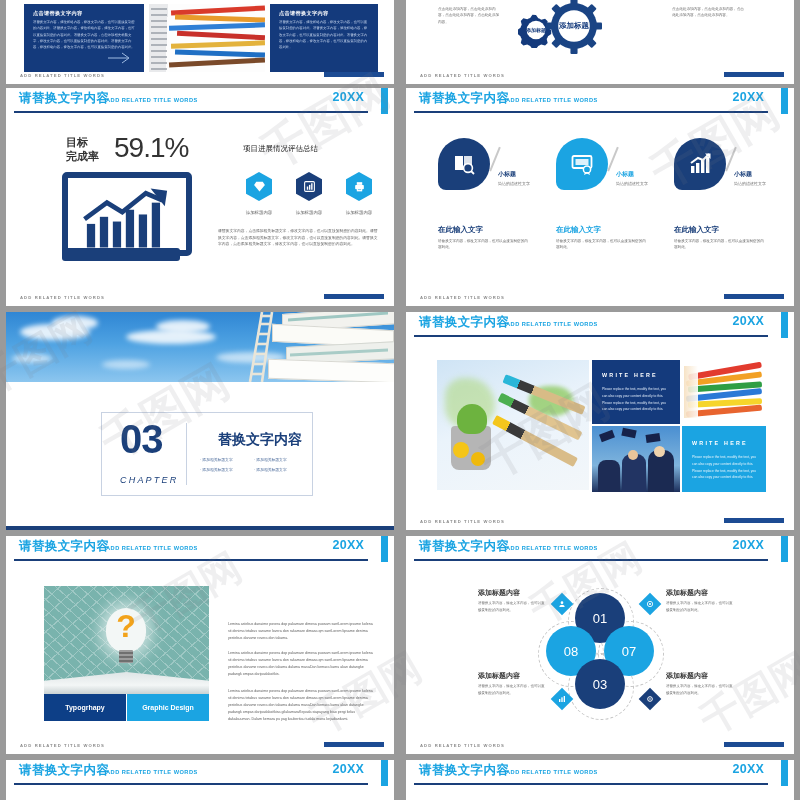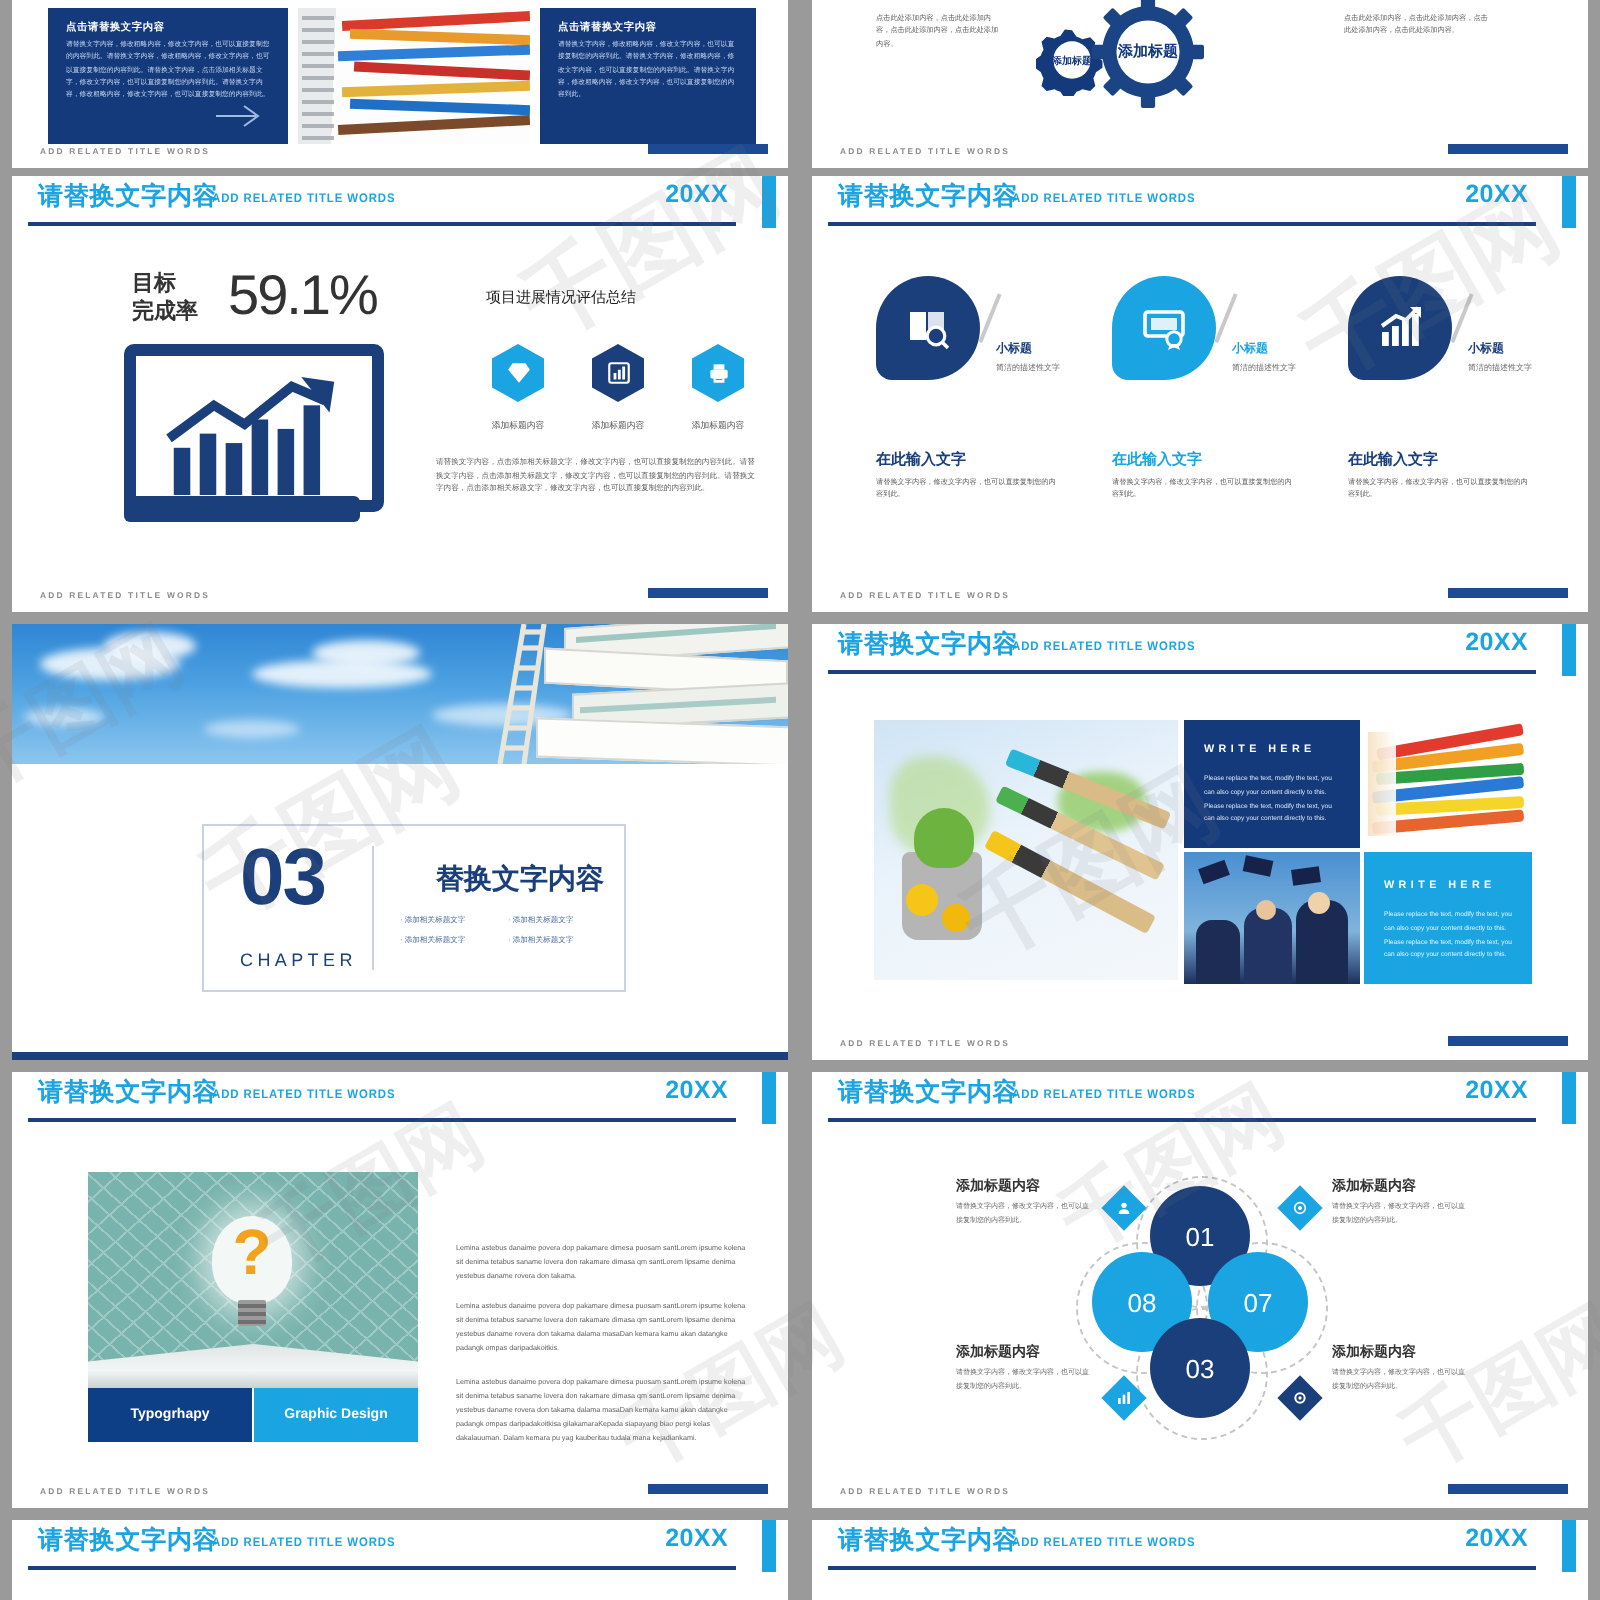--- a/index.html
+++ b/index.html
@@ -72,21 +72,21 @@
 
   
   .sky{position:absolute;left:0;top:26px;width:100%;height:72px;overflow:hidden;
      background:linear-gradient(180deg,#2f86d4 0%,#4ea2e2 45%,#8cc6ef 100%);}
   .cloud{position:absolute;background:rgba(255,255,255,.85);border-radius:50%;filter:blur(2.5px);}
   .ladder{position:absolute;}
   .bookstack{position:absolute;}
   .chbox{position:absolute;border:1px solid #c8d2e2;background:#fff;}
   .chnum{position:absolute;font-size:40px;font-weight:700;color:#1a3f7a;letter-spacing:-1px;
      font-family:"Liberation Sans",sans-serif;line-height:1;}
-  .chword{position:absolute;font-size:9px;color:#1a3f7a;letter-spacing:2.2px;}
+  .chword{position:absolute;font-size:9px;color:#1a3f7a;letter-spacing:2.2px;font-style:italic;}
   .chtitle{position:absolute;font-size:14px;font-weight:700;color:#1a3f7a;}
   .bul{position:absolute;font-size:3.8px;color:#4a6a9a;}
 
   
   .ph{position:absolute;overflow:hidden;}
   .wh{position:absolute;font-size:5.4px;font-weight:700;color:#fff;letter-spacing:2.2px;}
   .wb{position:absolute;font-size:3.3px;color:#dbe7f7;line-height:2.05;}
 
   
   .bulbpic{position:absolute;background:#7fb3ad;overflow:hidden;}

